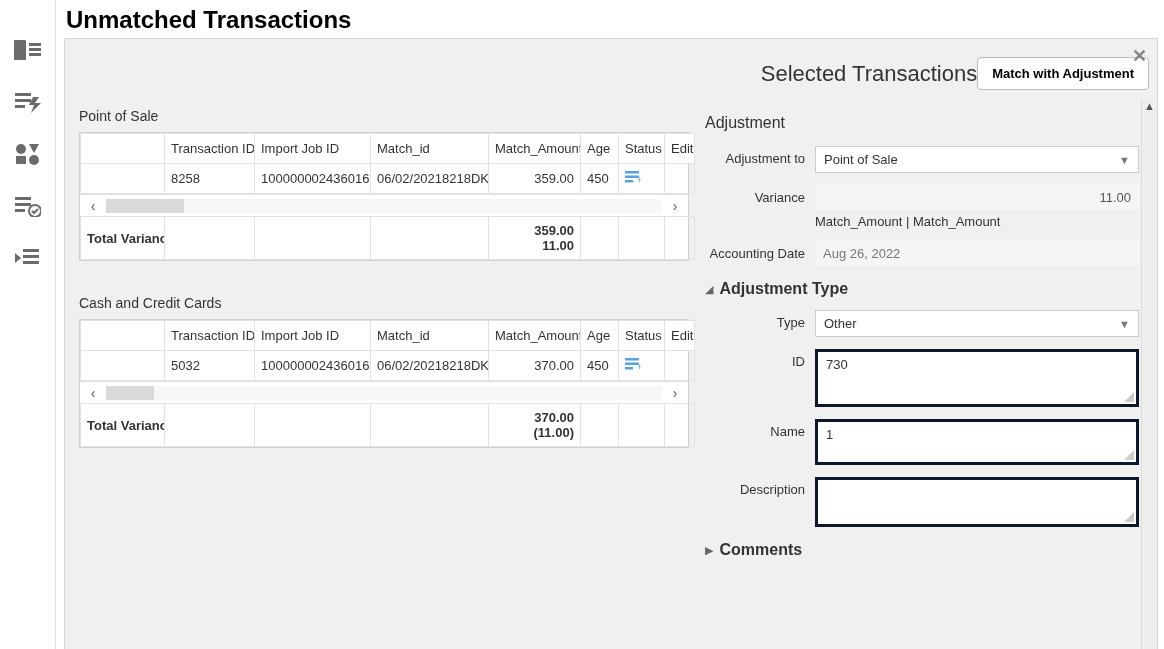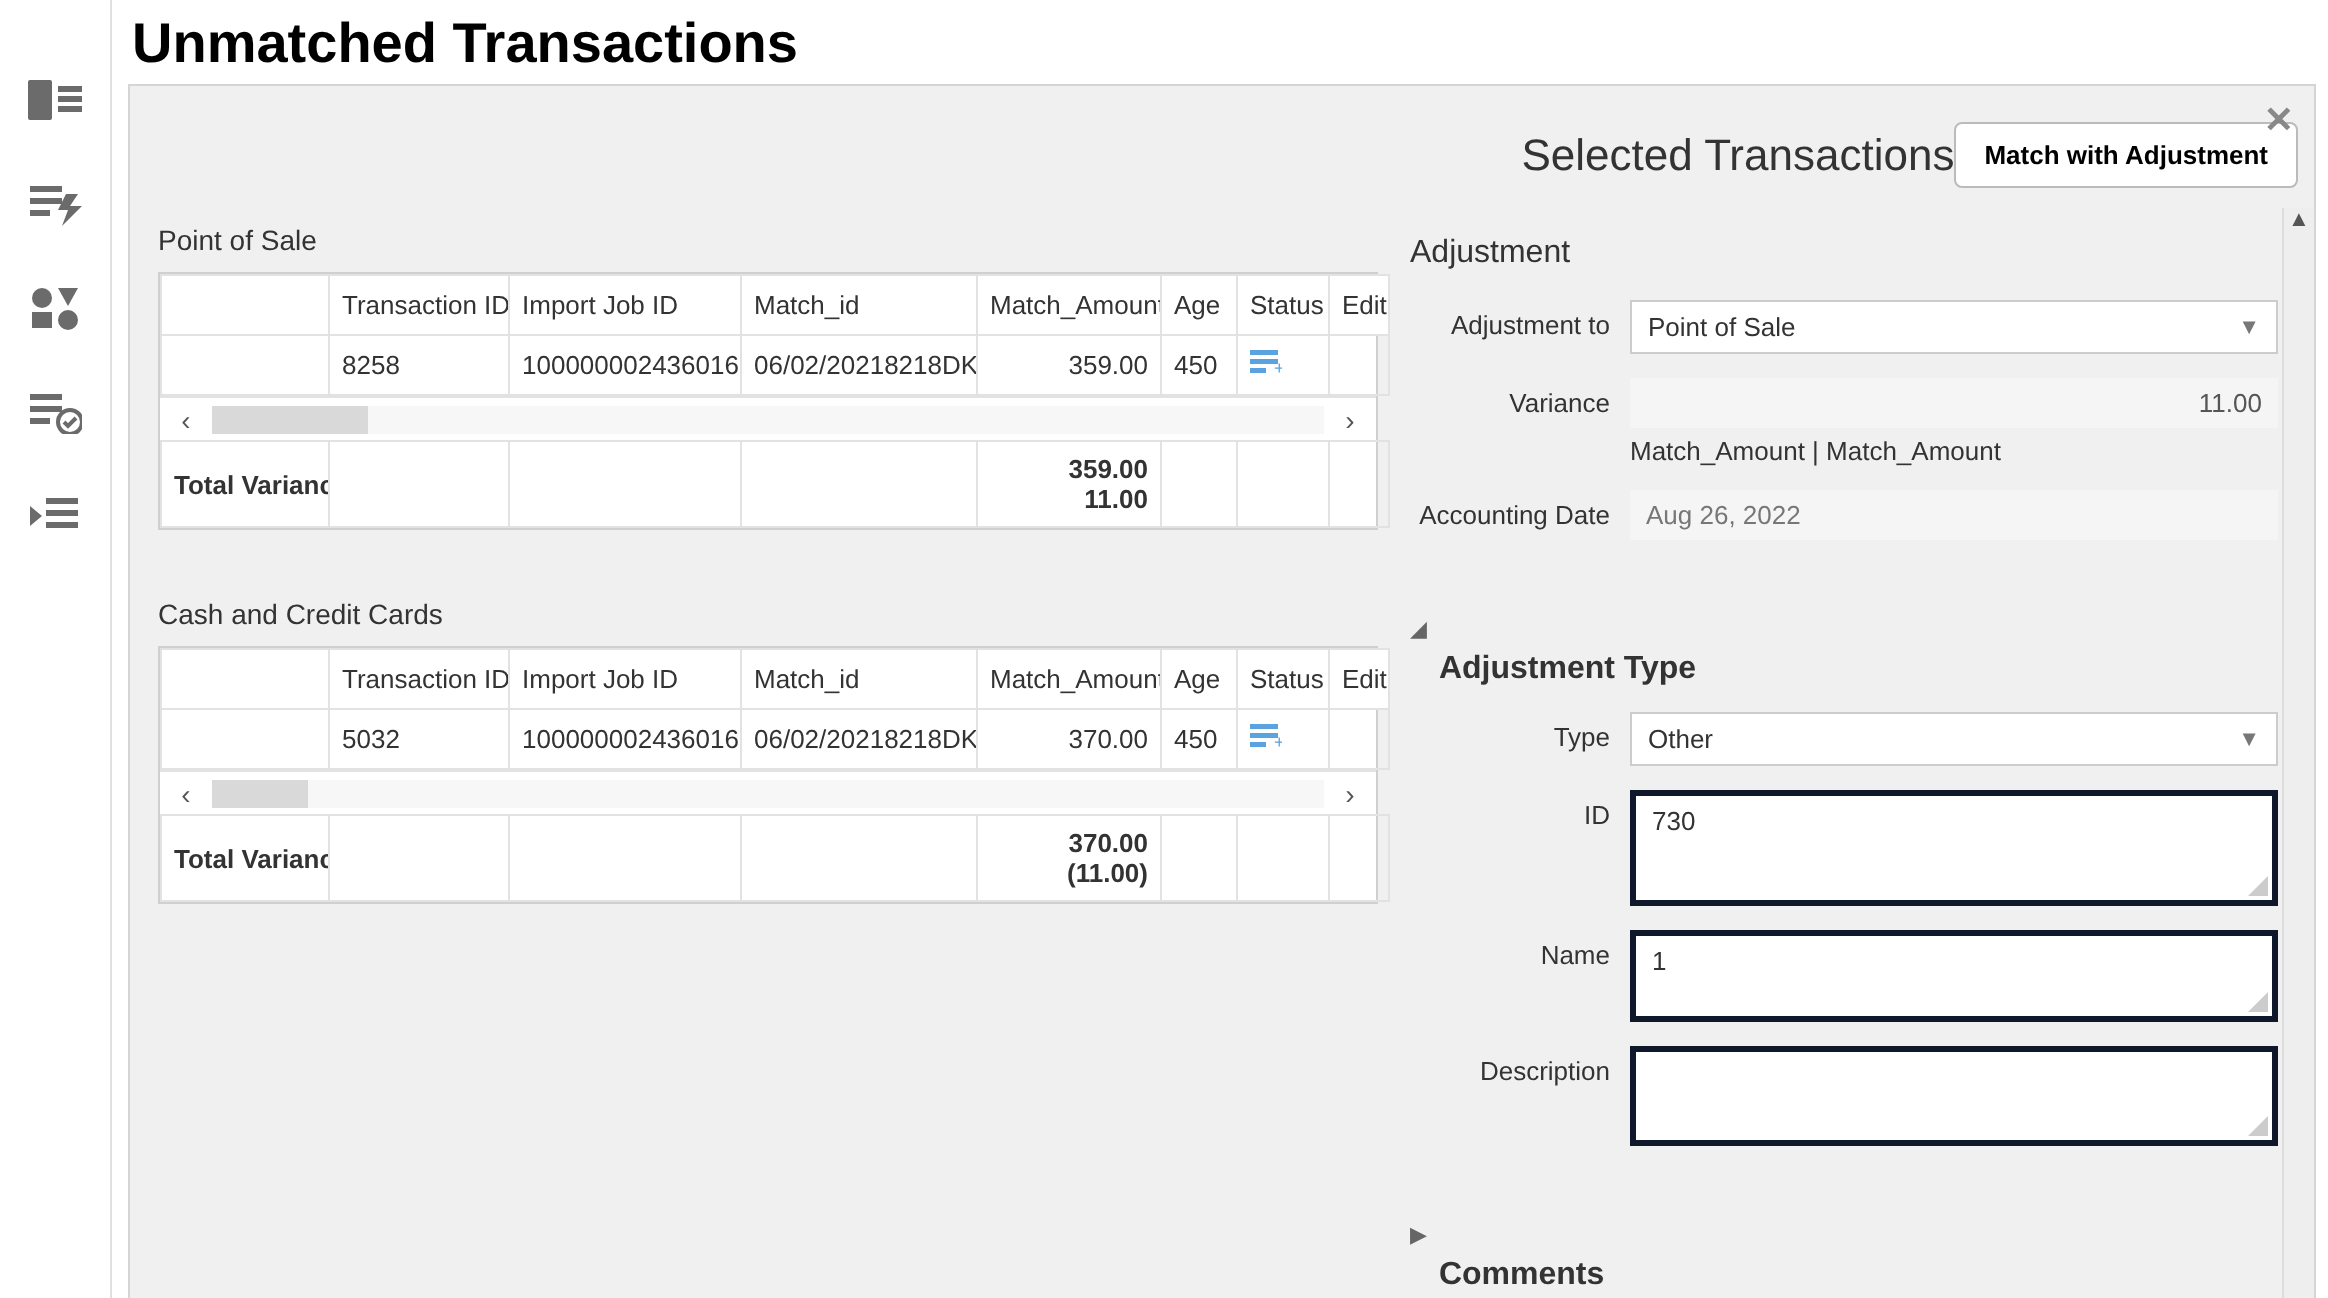--- a/index.html
+++ b/index.html
@@ -19,21 +19,21 @@
 .left-rail .rail-icon {
   width: 30px; height: 24px;
   display: flex; align-items: center; justify-content: center;
   cursor: pointer;
 }
 .left-rail svg { fill: #6b6b6b; }
 
 .page-area { flex: 1; padding: 0 6px 0 8px; }
 
 .page-title {
-  font-size: 28px;
+  font-size: 24px;
   font-weight: bold;
   color: #000;
   padding: 6px 0 4px 2px;
 }
 
 .panel {
   background: #f0f0f0;
   border: 1px solid #d5d5d5;
   position: relative;
   height: 612px;
@@ -231,21 +231,20 @@
   margin: 14px 0 12px 0;
   cursor: pointer;
 }
 .collapsible .tri {
   font-size: 11px;
   color: #666;
 }
 .collapsible h3 {
   font-size: 16px;
   font-weight: bold;
-  margin-top: 42px;
 }
 
 .textarea-box {
   background: #fff;
   border: 3px solid #0f172a;
   min-height: 58px;
   padding: 5px 8px;
   position: relative;
   font-size: 13px;
 }

